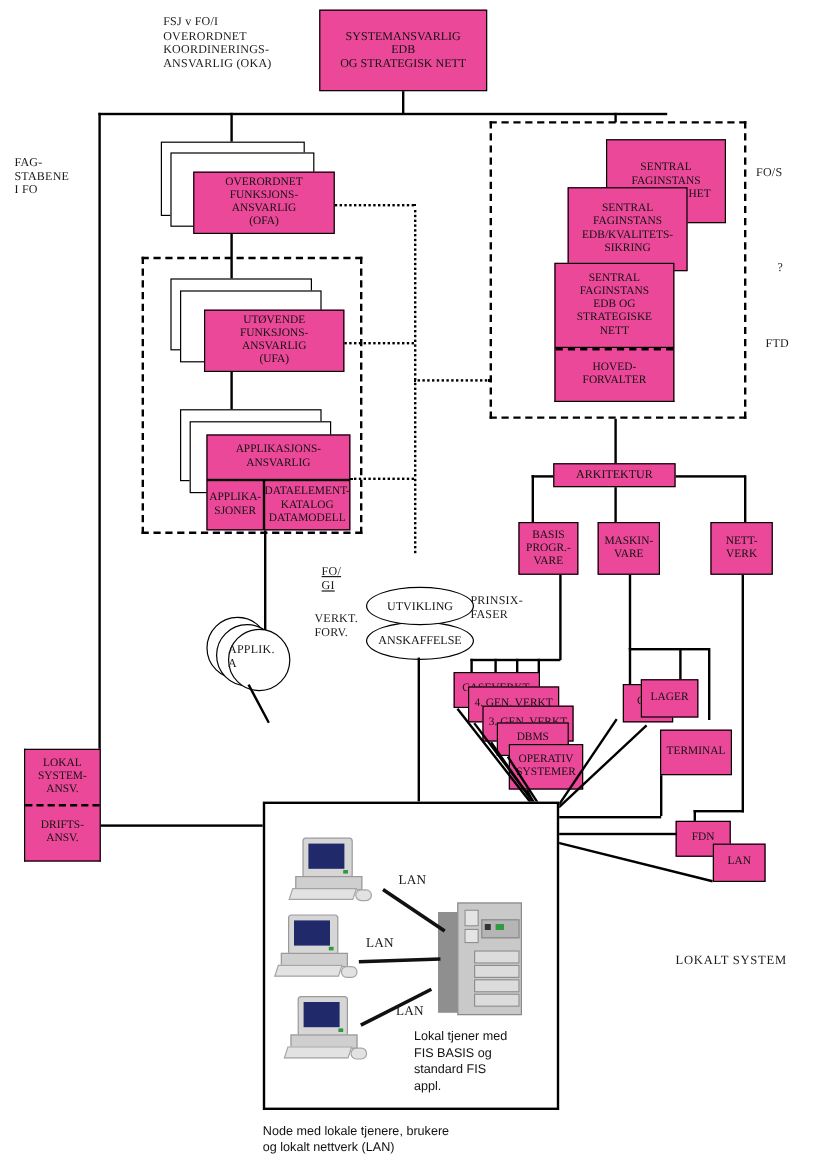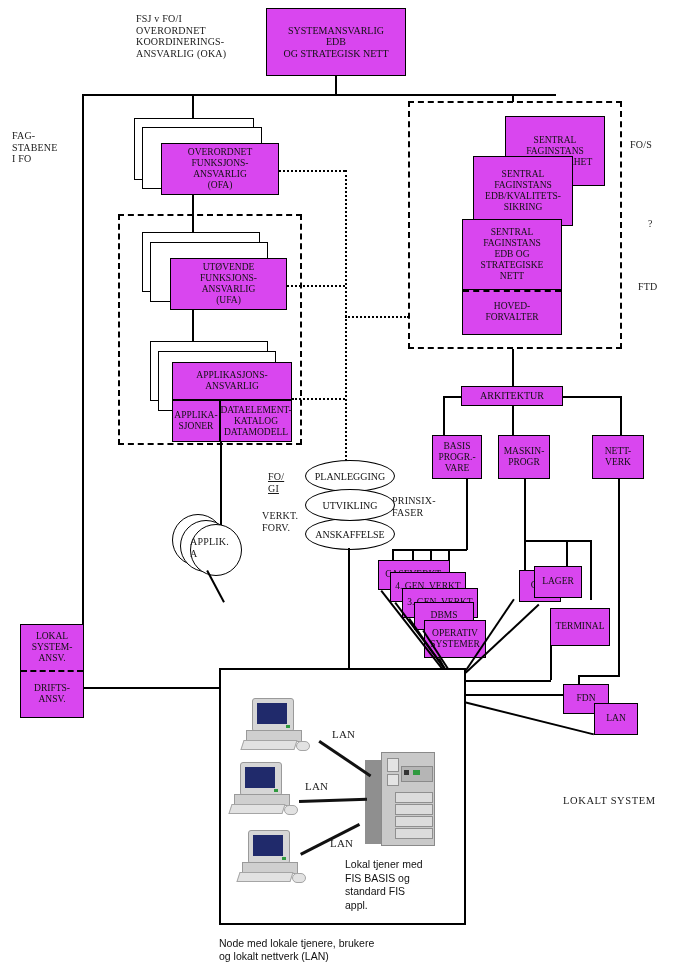--- a/index.html
+++ b/index.html
@@ -1,20 +1,20 @@
 <!DOCTYPE html>
 <html><head>
 <meta charset="utf-8">
 <style>
   html,body{margin:0;padding:0;background:#fff;}
   body{font-family:"Liberation Serif", serif;color:#000;}
   #root{position:relative;width:686px;height:967px;overflow:hidden;background:#fff;}
   .lbl{position:absolute;font-family:"Liberation Serif",serif;font-size:10px;line-height:11.5px;letter-spacing:.2px;color:#1a1a1a;white-space:pre;}
   .lbl.c{text-align:left;}
-  .box{position:absolute;background:#d946ef;border:1.5px solid #000;box-sizing:border-box;
+  .box{position:absolute;background:#ec4899;border:1.5px solid #000;box-sizing:border-box;
        display:flex;align-items:center;justify-content:center;text-align:center;
        font-family:"Liberation Serif",serif;font-size:10px;line-height:11.5px;color:#111;}
   .ghost{position:absolute;background:#fff;border:1.5px solid #000;box-sizing:border-box;}
   .ln{position:absolute;background:#000;}
   .hl{height:1.5px;}
   .vl{width:1.5px;}
   .dashbox{position:absolute;border:2px dashed #000;box-sizing:border-box;background:transparent;}
   .dotv{position:absolute;width:0;border-left:2px dotted #000;}
   .doth{position:absolute;height:0;border-top:2px dotted #000;}
   .dashh{position:absolute;height:0;border-top:2px dashed #000;}
@@ -134,32 +134,31 @@
   <div class="ln hl" style="left:443px;top:396px;width:18px;"></div>
   <div class="ln hl" style="left:563px;top:396px;width:58px;"></div>
   <div class="ln vl" style="left:443px;top:396px;height:62px;"></div>
   <div class="ln vl" style="left:512px;top:406px;height:52px;"></div>
   <div class="ln vl" style="left:620px;top:396px;height:62px;"></div>
 
   <div class="box" style="left:432px;top:435px;width:50px;height:44px;white-space:pre-line;font-size:9.5px;line-height:11px;">BASIS
 PROGR.-
 VARE</div>
   <div class="box" style="left:498px;top:435px;width:52px;height:44px;white-space:pre-line;font-size:9.5px;line-height:11px;">MASKIN-
-PROGR</div>
+VARE</div>
   <div class="box" style="left:592px;top:435px;width:52px;height:44px;white-space:pre-line;font-size:9.5px;line-height:11px;">NETT-
 VERK</div>
 
   <div class="lbl c" style="left:268px;top:471px;width:30px;text-decoration:underline;">FO/
 GI</div>
   <div class="lbl c" style="left:262px;top:510px;width:42px;">VERKT.
 FORV.</div>
   <div class="lbl" style="left:392px;top:495px;">PRINSIX-
 FASER</div>
 
-  <div class="ell" style="left:305px;top:460px;width:88px;height:30px;">PLANLEGGING</div>
   <div class="ell" style="left:305px;top:518px;width:88px;height:30px;">ANSKAFFELSE</div>
   <div class="ell" style="left:305px;top:489px;width:88px;height:30px;">UTVIKLING</div>
 
   <div class="ln vl" style="left:348px;top:548px;height:120px;"></div>
 
   <div class="ln vl" style="left:466px;top:479px;height:71px;"></div>
   <div class="ln hl" style="left:392px;top:549px;width:75px;"></div>
   <div class="ln vl" style="left:392px;top:549px;height:14px;"></div>
   <div class="ln vl" style="left:412px;top:549px;height:24px;"></div>
   <div class="ln vl" style="left:430px;top:549px;height:36px;"></div>

